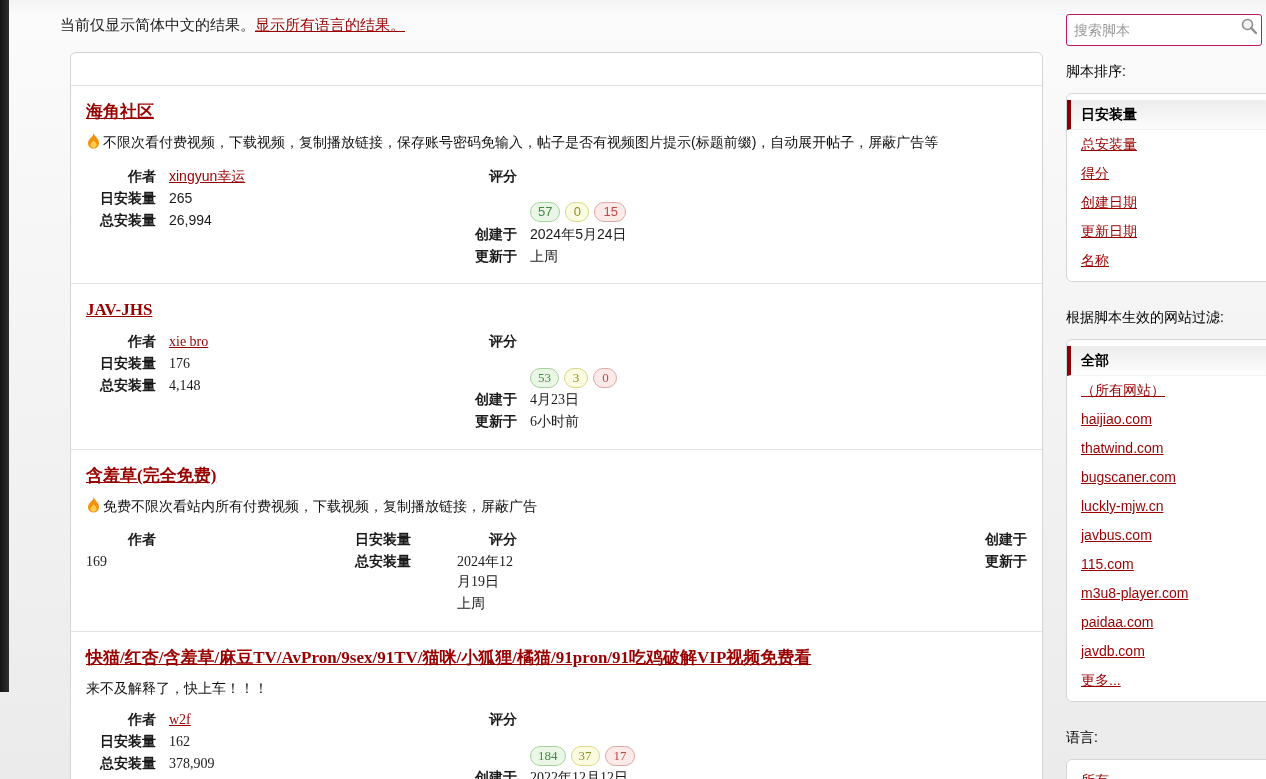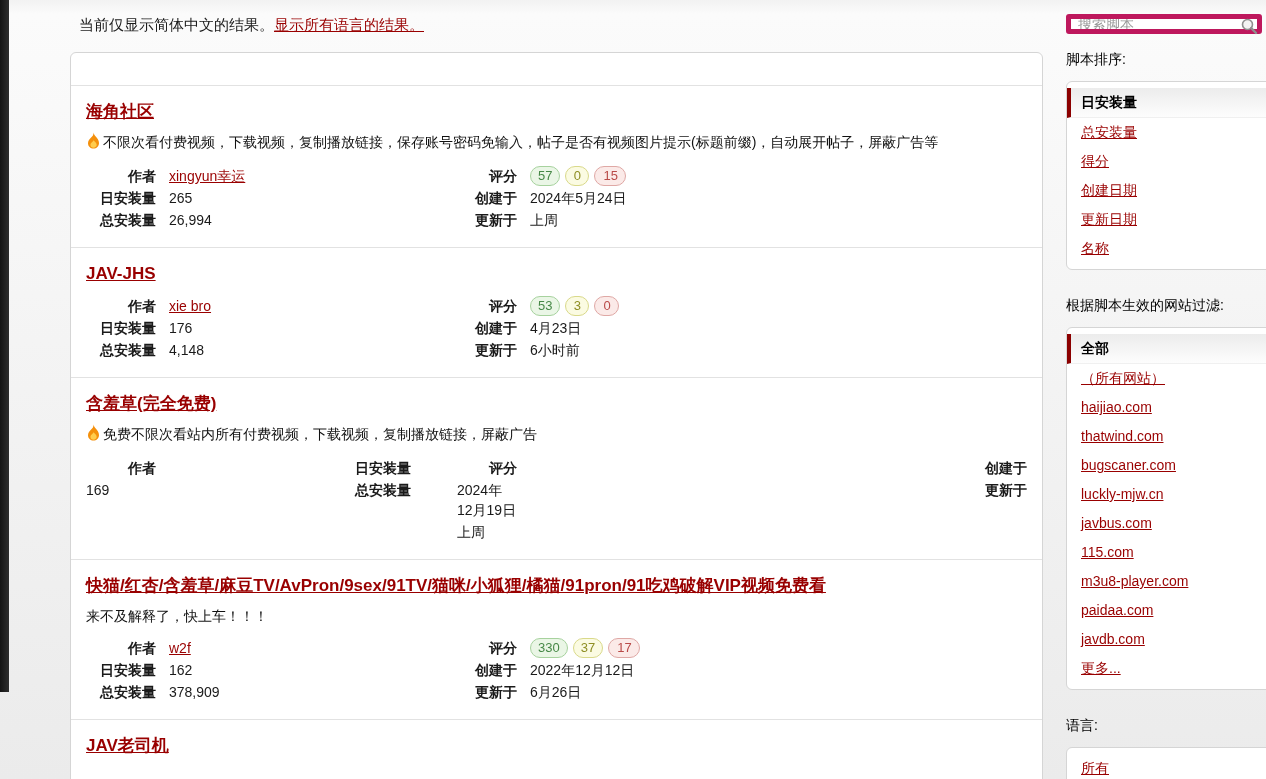--- a/index.html
+++ b/index.html
@@ -9,54 +9,54 @@
     font-family:"Liberation Sans","DejaVu Sans",sans-serif;
     color:var(--text,#1a1a1a);
     background:linear-gradient(180deg,#f2f2f2 0px,#fbfbfb 14px,#f4f4f4 340px,#ebebeb 779px);
   }
   a { cursor:pointer; }
   .left-strip {
     position:absolute; left:0; top:0; width:9px; height:692px;
     background:linear-gradient(90deg,#141414,#2e2e2e);
   }
   
-  .notice { position:absolute; left:79px; top:16px; font-size:15px; }
+  .notice { position:absolute; left:60px; top:16px; font-size:15px; }
   .notice a { color:var(--accent_red,#990000); text-decoration:underline; }
   
   .main-box {
     position:absolute; left:70px; top:52px; width:973px; height:1400px;
     background:#fff; border:1px solid var(--border,#d5d5d5); border-radius:6px;
   }
   .list-header { height:33px; border-bottom:1px solid #e2e2e2; }
   .script-entry { padding:15px 15px 17px 15px; }
-  .script-entry + .script-entry { border-top:1px solid #e2e2e2; }
+  .script-entry + .script-entry { border-top:1px solid #e2e2e2;font-family:Liberation Serif, serif; }
   .script-title { font-size:17px; font-weight:700; line-height:22px; }
   .script-title a { color:var(--accent_red,#990000); text-decoration:underline; }
   .script-desc { margin-top:9px; font-size:14px; line-height:21px; color:#111; }
   .fire { display:inline-block; vertical-align:-2px; margin-right:2px; }
   .script-stats { display:flex; margin-top:11px; font-size:14px;gap:46px; }
   .stats-col { display:grid; grid-template-columns:auto 1fr; column-gap:13px; row-gap:2px; align-content:start; }
   .stats-col.left { width:325px; grid-template-columns:70px 1fr; }
   .stats-col.right { grid-template-columns:60px 1fr; flex:1; }
   .stat-label { font-weight:700; text-align:right; line-height:20px; white-space:nowrap; }
   .stat-value { line-height:20px; }
   .stat-value a { color:var(--accent_red,#990000); text-decoration:underline; }
   .badges { display:inline-flex; gap:5px; }
   .badge {
     display:inline-block; min-width:24px; padding:0 7px; text-align:center;
-    font-size:13px; line-height:18px; border-radius:11px; border:1px solid;
+    font-size:13px; line-height:18px; border-radius:11px; border:1px solid;margin-top:36px;
   }
   .badge.good { color:var(--badge_good_text,#468847); background:var(--badge_good_bg,#eaf6e6); border-color:var(--badge_good_border,#a7d29e); }
   .badge.ok   { color:var(--badge_ok_text,#8f8f24); background:var(--badge_ok_bg,#fbfbe2); border-color:var(--badge_ok_border,#d9d98a); }
   .badge.bad  { color:var(--badge_bad_text,#b94a48); background:var(--badge_bad_bg,#fbeae8); border-color:var(--badge_bad_border,#dfa8a5);padding-left:8px; }
   
   .sidebar { position:absolute; left:1066px; top:14px; width:206px; }
   .search-wrap { position:relative; width:196px; }
   .search-input {
-    width:196px; height:20px; border:5px solid #be185d; border-radius:3px;
+    width:196px; height:32px; border:1px solid #be185d; border-radius:3px;
     padding:0 26px 0 7px; font-size:14px; font-family:inherit; color:#333; background:#fff;
   }
   .search-input::placeholder { color:#999; }
   .search-btn {
     position:absolute; right:4px; top:3px; width:18px; height:18px;
     background:none; border:none; padding:0; cursor:pointer;
   }
   .side-label { margin-top:17px; font-size:14px; color:#000; }
   .side-box {
     margin-top:12px; background:#fff; border:1px solid var(--border,#d5d5d5);
@@ -171,21 +171,21 @@
             <dt class="stat-label">作者</dt>
             <dd class="stat-value"><a>w2f</a></dd>
             <dt class="stat-label">日安装量</dt>
             <dd class="stat-value">162</dd>
             <dt class="stat-label">总安装量</dt>
             <dd class="stat-value">378,909</dd>
           </dl>
           <dl class="stats-col right">
             <dt class="stat-label">评分</dt>
             <dd class="stat-value badges">
-              <span class="badge good">330</span>
+              <span class="badge good">184</span>
               <span class="badge ok">37</span>
               <span class="badge bad">17</span>
             </dd>
             <dt class="stat-label">创建于</dt>
             <dd class="stat-value">2022年12月12日</dd>
             <dt class="stat-label">更新于</dt>
             <dd class="stat-value">6月26日</dd>
           </dl>
         </div>
       </article>

